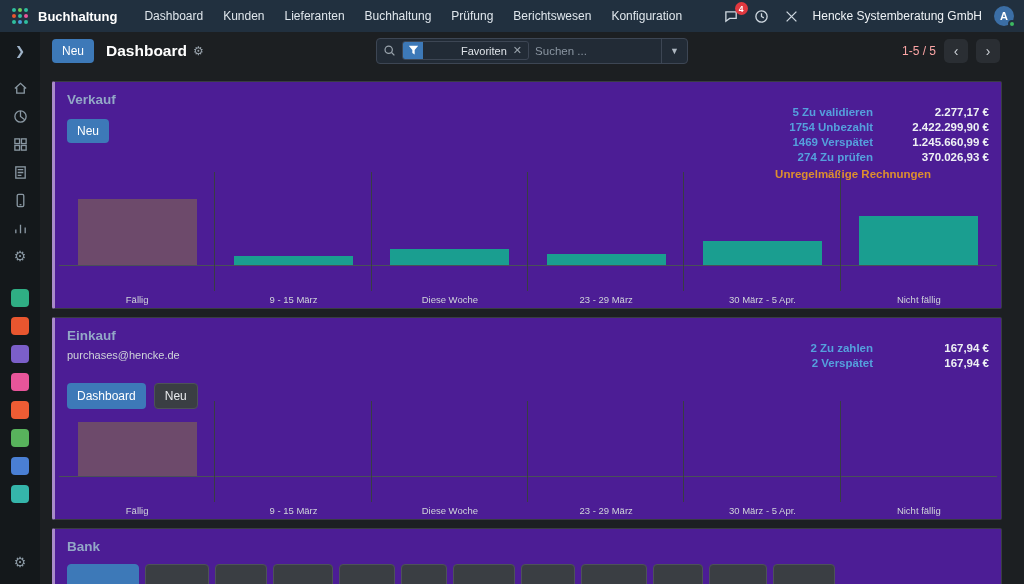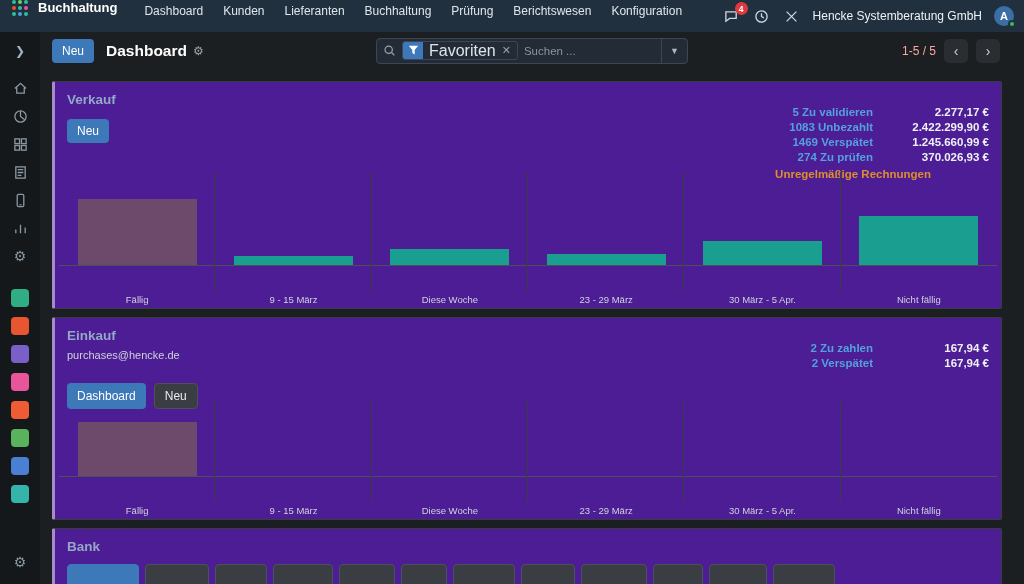--- a/index.html
+++ b/index.html
@@ -1,20 +1,20 @@
 <!DOCTYPE html>
 <html style="--accent: #3d79b8; --link: #55a0dd; --warn: #dd8f2e; --card-accent: #a98bc9;"><head>
 <meta charset="utf-8">
 <style>
   * { margin:0; padding:0; box-sizing:border-box; }
   html,body { width:1024px; height:584px; overflow:hidden; background:#1c1f22;
     font-family:"Liberation Sans", sans-serif; color:#d7dbdf; }
 
   
-  .navbar { height:32px; background:#21303f; display:flex; 
+  .navbar { height:32px; background:#21303f; display:flex; align-items:center;
     padding:0 10px; gap:4px; position:relative; z-index:5; }
   .apps-grid { width:16px; height:16px; display:grid; grid-template-columns:repeat(3,4px);
     grid-gap:2px; margin:0 6px 0 2px; }
   .apps-grid i { width:4px; height:4px; border-radius:50%; background:#2fbf9f; }
   .apps-grid i:nth-child(2){background:#6fcf5a;} .apps-grid i:nth-child(4){background:#e8562f;}
   .apps-grid i:nth-child(6){background:#e8559a;} .apps-grid i:nth-child(8){background:#4a9eda;}
   .brand { color:#fff; font-weight:bold; font-size:13px; margin-right:14px; cursor:pointer; }
   .nav-menu { display:flex; gap:2px; }
   .nav-item { color:#dfe6ec; font-size:12px; padding:4px 9px; border-radius:3px; cursor:pointer; }
   .nav-right { margin-left:auto; display:flex; align-items:center; gap:12px; }
@@ -55,21 +55,21 @@
   .cp-title { color:#fff; font-size:15.5px; font-weight:bold; margin-left:12px; cursor:pointer; }
   .cp-gear { color:#9aa4ad; font-size:12px; margin-left:6px; cursor:pointer; }
   .searchbox { position:absolute; left:50%; transform:translateX(-50%); width:312px; height:26px;
     background:#222b36; border:1px solid #3d4654; border-radius:4px; display:flex;
     align-items:center; }
   .searchbox .mag { padding:0 6px; display:flex; }
   .facet { display:flex; align-items:center; border:1px solid #3d4654; border-radius:3px;
     overflow:hidden; height:19px; margin-right:6px; }
   .facet .funnel { background:var(--accent,#3d79b8); height:100%; width:20px; display:flex;
     align-items:center; justify-content:center; cursor:pointer; }
-  .facet .flabel { font-size:16px; color:#dfe4e9; padding:0 6px; }
+  .facet .flabel { font-size:11px; color:#dfe4e9; padding:0 6px;margin-left:32px; }
   .facet .fclose { font-size:11px; color:#9aa4ad; padding:0 6px 0 0; cursor:pointer; }
   .searchbox input { flex:1; background:transparent; border:none; outline:none; color:#dfe4e9;
     font-size:11.5px; font-family:inherit; min-width:30px; }
   .searchbox input::placeholder { color:#8a95a1; }
   .search-caret { width:26px; align-self:stretch; border-left:1px solid #3d4654; display:flex;
     align-items:center; justify-content:center; color:#aeb7c0; font-size:9px; cursor:pointer; }
   .pager { margin-left:auto; display:flex; align-items:center; gap:8px; }
   .pager-text { font-size:12px; color:#fca5a5; cursor:pointer; }
   .pg-btn { width:24px; height:24px; border-radius:5px; background:#2a2e33; color:#cfd4d9;
     display:flex; align-items:center; justify-content:center; font-size:14px; cursor:pointer; }
@@ -254,21 +254,21 @@
           <div class="card-left">
             <div class="card-title">Verkauf</div>
             <button class="btn primary">Neu</button>
           </div>
           <div class="card-stats">
             <div class="stat-row">
               <a>5 Zu validieren</a>
               <span>2.277,17 €</span>
             </div>
             <div class="stat-row">
-              <a>1083 Unbezahlt</a>
+              <a>1754 Unbezahlt</a>
               <span>2.422.299,90 €</span>
             </div>
             <div class="stat-row">
               <a>1469 Verspätet</a>
               <span>1.245.660,99 €</span>
             </div>
             <div class="stat-row">
               <a>274 Zu prüfen</a>
               <span>370.026,93 €</span>
             </div>

